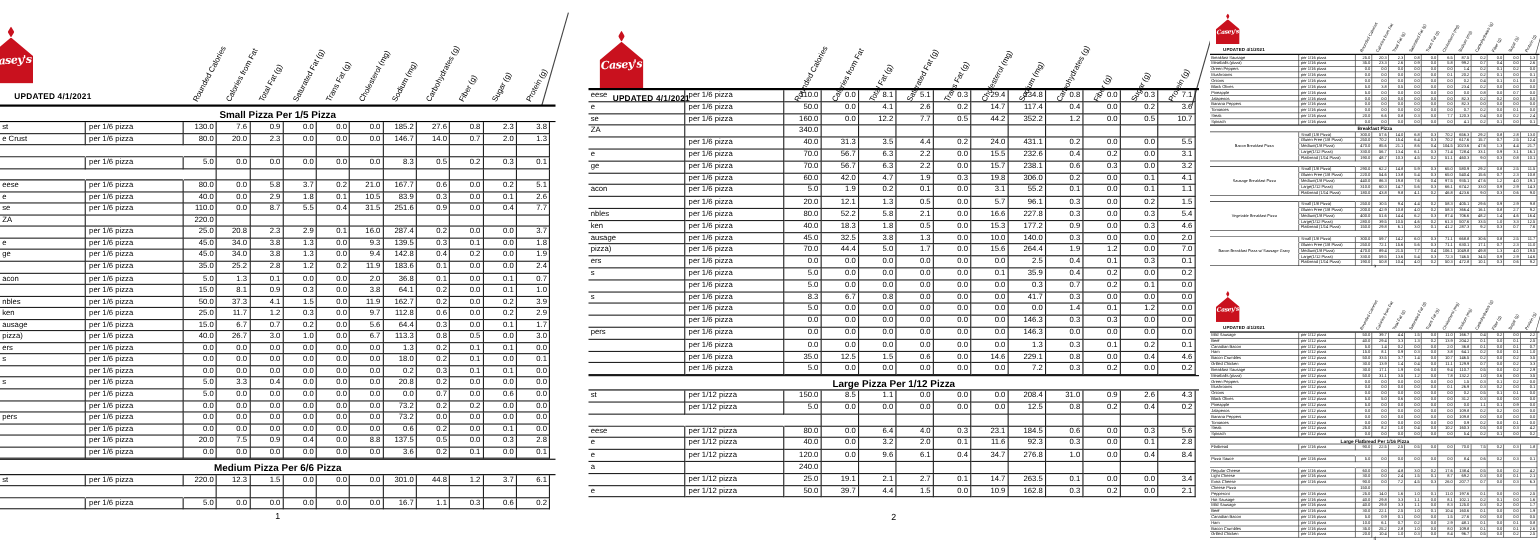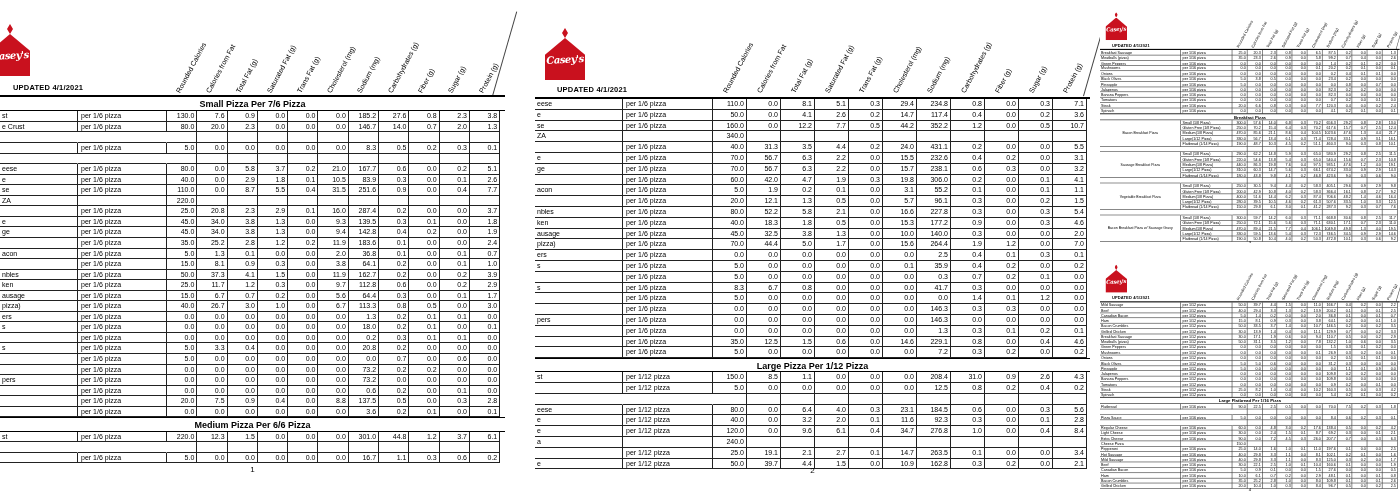--- a/index.html
+++ b/index.html
@@ -69,21 +69,21 @@
         <span class="rot-col" style="left: 301.835px;">Trans Fat (g)</span>
         <span class="rot-col" style="left: 332.135px;">Cholesterol (mg)</span>
         <span class="rot-col" style="left: 362.435px;">Sodium (mg)</span>
         <span class="rot-col" style="left: 392.735px;">Carbohydrates (g)</span>
         <span class="rot-col" style="left: 423.035px;">Fiber (g)</span>
         <span class="rot-col" style="left: 453.335px;">Sugar (g)</span>
         <span class="rot-col" style="left: 483.635px;">Protein (g)</span>
       </div>
     <div class="hdr-slash" style="left:492px; top:8px; height:88px;"></div>
     <div class="tbl" style="top:95px;">
-        <div class="band">Small Pizza Per 7/6 Pizza</div>
+        <div class="band">Small Pizza Per 1/5 Pizza</div>
         <div class="row">
           <div class="cell lab">st</div>
           <div class="cell sv">per 1/6 pizza</div>
           <div class="cell num">130.0</div>
           <div class="cell num">7.6</div>
           <div class="cell num">0.9</div>
           <div class="cell num">0.0</div>
           <div class="cell num">0.0</div>
           <div class="cell num">0.0</div>
           <div class="cell num">185.2</div>
@@ -576,21 +576,21 @@
         <span class="rot-col" style="left: 295.3px;">Saturated Fat (g)</span>
         <span class="rot-col" style="left: 329.3px;">Trans Fat (g)</span>
         <span class="rot-col" style="left: 363.3px;">Cholesterol (mg)</span>
         <span class="rot-col" style="left: 397.3px;">Sodium (mg)</span>
         <span class="rot-col" style="left: 431.3px;">Carbohydrates (g)</span>
         <span class="rot-col" style="left: 465.3px;">Fiber (g)</span>
         <span class="rot-col" style="left: 499.3px;">Sugar (g)</span>
         <span class="rot-col" style="left: 533.3px;">Protein (g)</span>
       </div>
     <div class="hdr-slash" style="left:548px; top:8px; height:88px;"></div>
-    <div class="tbl" style="top:97px;">
+    <div class="tbl" style="top:80px;">
         <div class="row">
           <div class="cell lab">eese</div>
           <div class="cell sv">per 1/6 pizza</div>
           <div class="cell num">110.0</div>
           <div class="cell num">0.0</div>
           <div class="cell num">8.1</div>
           <div class="cell num">5.1</div>
           <div class="cell num">0.3</div>
           <div class="cell num">29.4</div>
           <div class="cell num">234.8</div>

